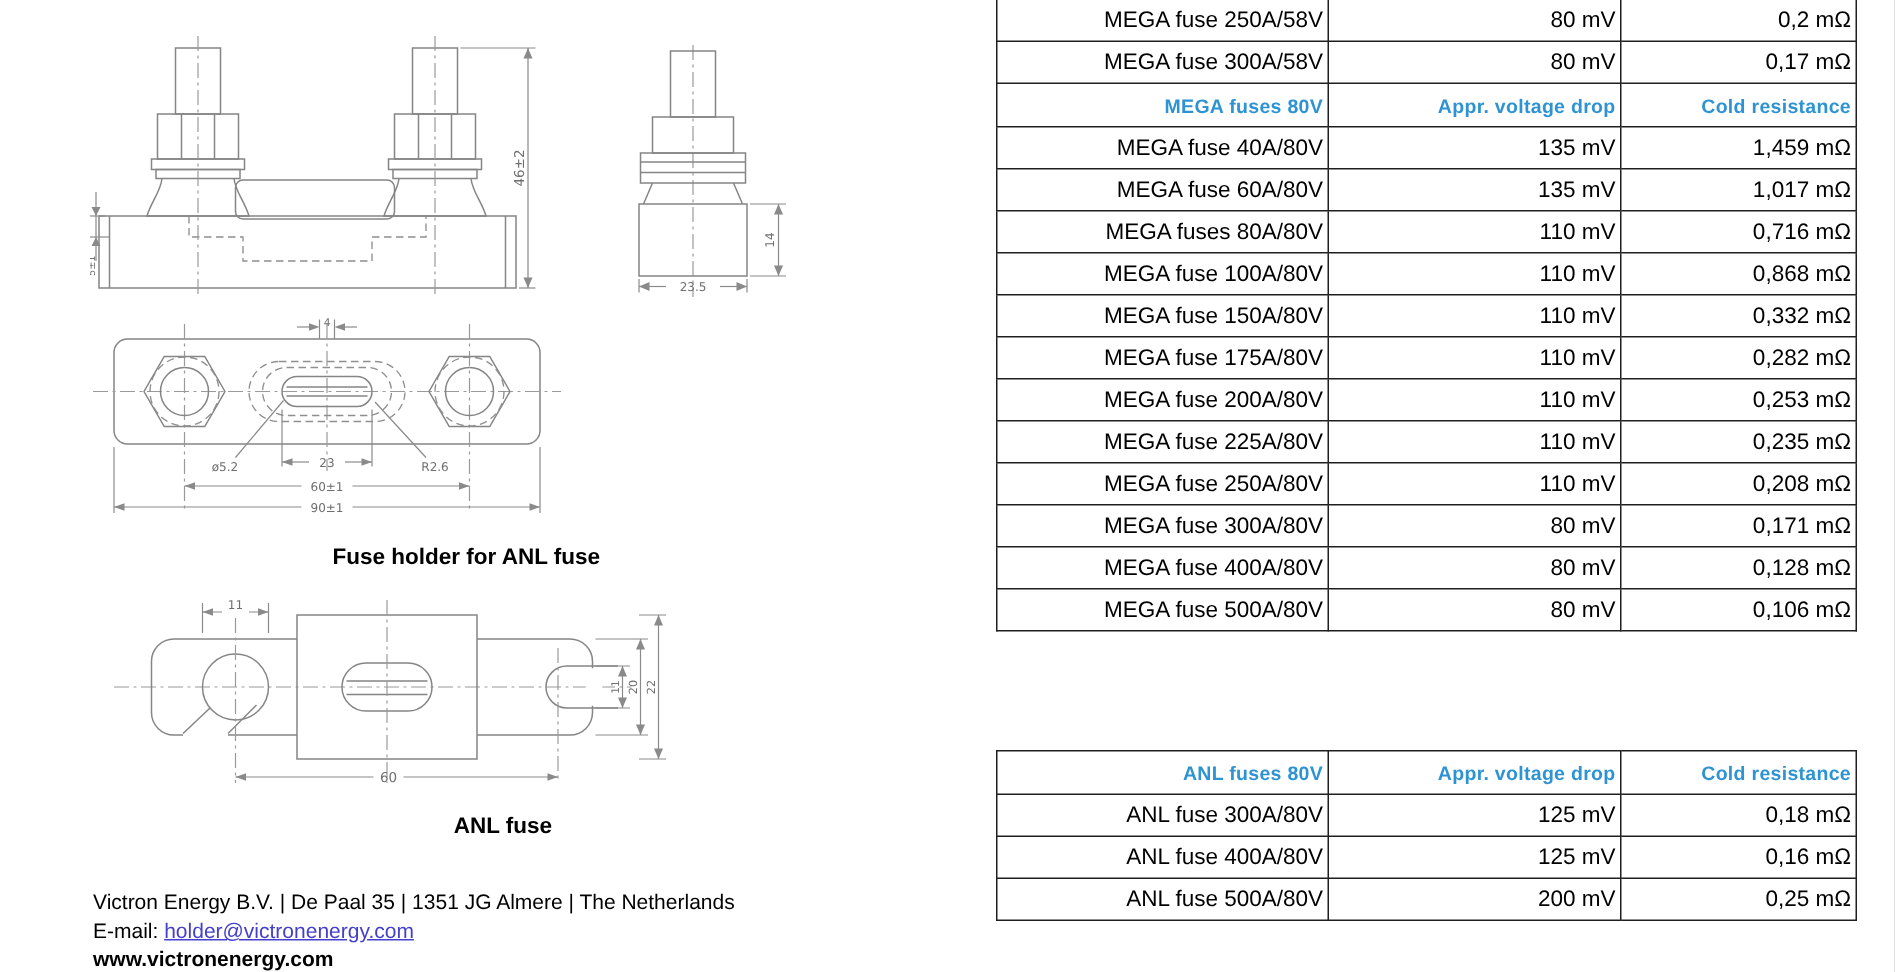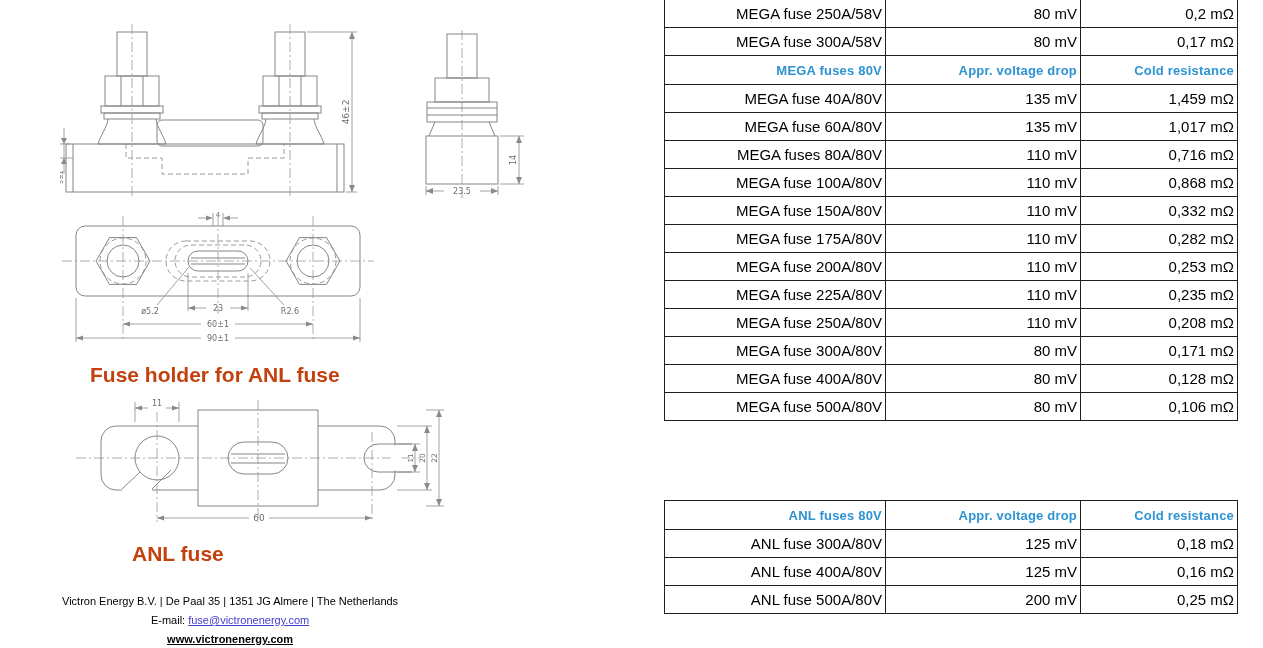--- a/index.html
+++ b/index.html
@@ -26,25 +26,25 @@
   
   svg { position:absolute; }
   .ln  { stroke:#858585; stroke-width:1; fill:none; }
   .cl  { stroke:#9a9a9a; stroke-width:.8; fill:none; stroke-dasharray:10 3 2 3; }
   .hid { stroke:#8f8f8f; stroke-width:.9; fill:none; stroke-dasharray:5 3; }
   .dim { stroke:#8a8a8a; stroke-width:.8; fill:none; }
   .arr { fill:#8a8a8a; stroke:none; }
   svg text { fill:#6e6e6e; font-family:"DejaVu Sans",sans-serif; }
   .erase { stroke:#ffffff; fill:#ffffff; }
   
-  .caption { position:absolute; font-weight:700; font-size:21px; color:#c2410c; text-align:left; }
+  .caption { position:absolute; font-weight:700; font-size:15px; color:#000000; text-align:right; }
   #caption-holder { left:90px; top:363px; width:310px; }
-  #caption-anl    { left:132px; top:542px; width:255px; }
-  #footer { position:absolute; left:62px; top:592px; font-size:11px; color:#000; line-height:19px;text-align:center; }
-  #footer .bold { font-weight:700;text-decoration:underline; }
+  #caption-anl    { left:113px; top:542px; width:255px; }
+  #footer { position:absolute; left:62px; top:592px; font-size:14px; color:#000; line-height:19px; }
+  #footer .bold { font-weight:700; }
   #footer a { color:var(--link); text-decoration:underline; }
 </style>
 </head>
 <body>
 
 <div id="page">
 
   <svg id="front-view" style="left:60px; top:24px;" width="300" height="174" viewBox="0 0 300 174">
 
     <rect class="ln" x="6" y="120" width="278" height="48"></rect>
@@ -226,21 +226,21 @@
     <line class="dim" x1="363" y1="14" x2="363" y2="110"></line>
     <path class="arr" d="M363,14 l-3,7 h6 z"></path>
     <path class="arr" d="M363,110 l-3,-7 h6 z"></path>
     <text transform="translate(360.5,62) rotate(-90)" text-anchor="middle" font-size="7.5">22</text>
   </svg>
 
   <div class="caption" id="caption-anl">ANL fuse</div>
 
   <div id="footer">
     <div>Victron Energy B.V. | De Paal 35 | 1351 JG Almere | The Netherlands</div>
-    <div><span>E-mail: </span><a href="#">fuse@victronenergy.com</a></div>
+    <div><span>E-mail: </span><a href="#">holder@victronenergy.com</a></div>
     <div class="bold">www.victronenergy.com</div>
   </div>
 
   <table class="spec" id="mega-table">
     <colgroup>
         <col style="width:221px">
         <col style="width:195px">
         <col style="width:157px">
       </colgroup>
     <tbody>

